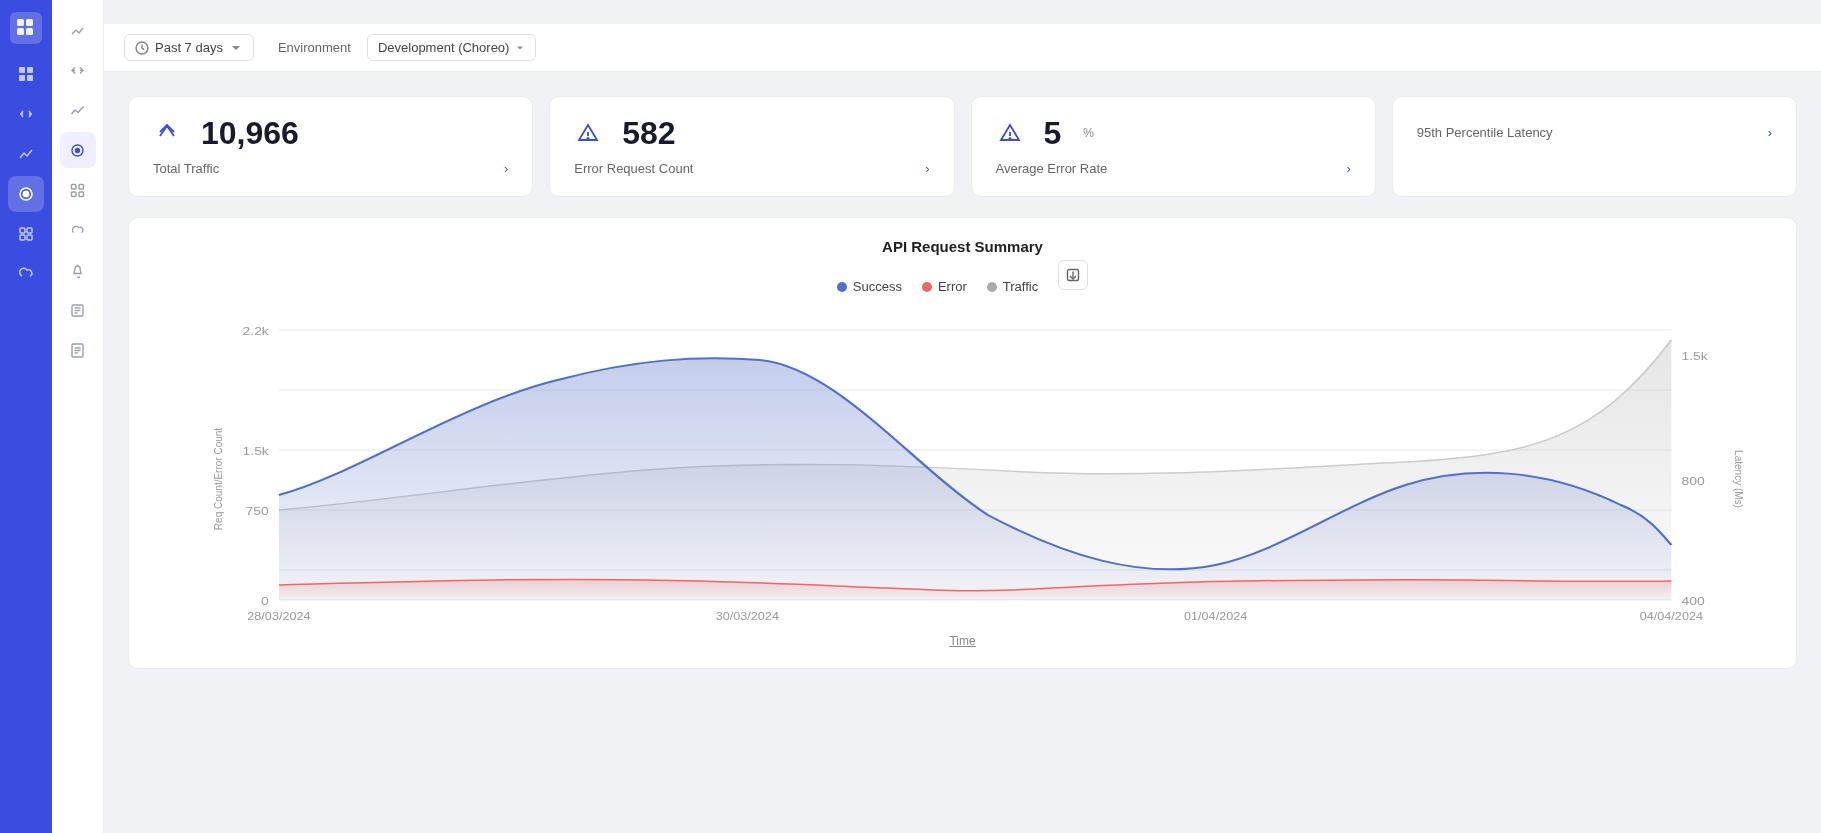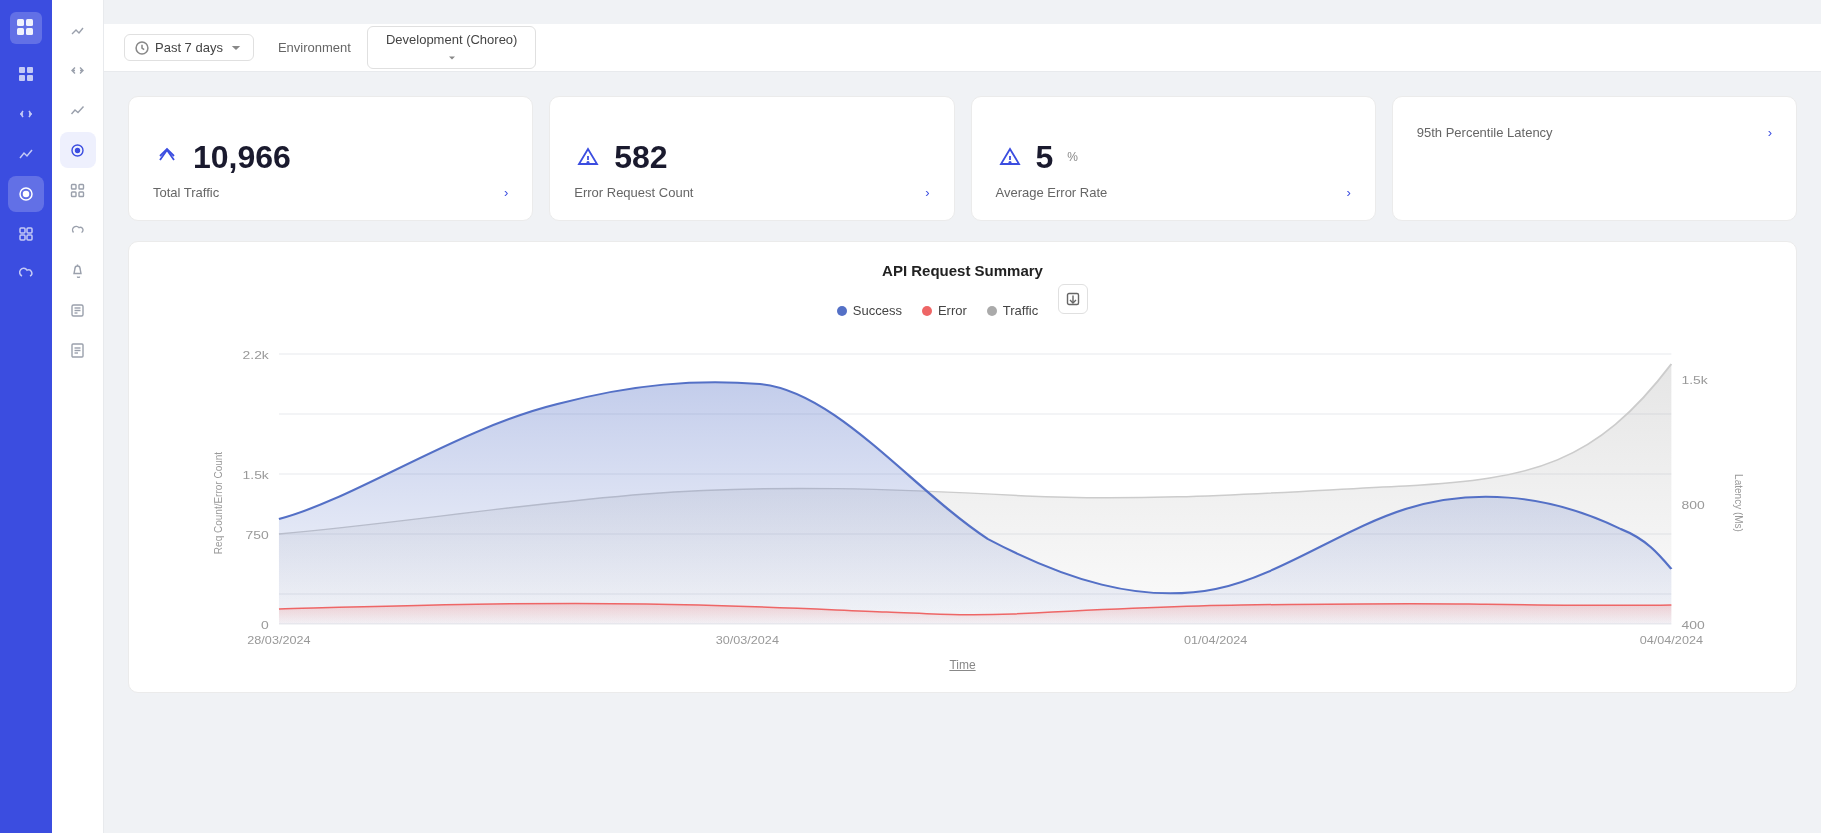--- a/index.html
+++ b/index.html
@@ -86,26 +86,25 @@
       color: #444;
       cursor: pointer;
       background: #fff;
     }
     .time-filter svg { width: 14px; height: 14px; color: #888; }
     .env-label { font-size: 13px; color: #666; margin-left: 8px; }
     .env-select {
       display: flex; align-items: center; gap: 6px;
       border: 1px solid #e0e0e0;
       border-radius: 6px;
-      padding: 5px 18px;
+      padding: 5px 10px;
       font-size: 13px;
       color: #444;
       cursor: pointer;
       background: #fff;
-      flex-direction: column;
     }
 
     
     .content {
       flex: 1;
       padding: 24px;
       overflow-y: auto;
       background: #f0f2f5;
     }
 
@@ -122,22 +121,21 @@
       padding: 20px 24px;
       display: flex;
       flex-direction: column;
       gap: 4px;
       border: 1px solid #ebebeb;
       cursor: pointer;
     }
     .metric-top {
       display: flex;
       align-items: center;
-      gap: 12px;
-      margin-top: 24px;
+      gap: 20px;
     }
     .metric-icon {
       color: #3b4de0;
       font-size: 20px;
       width: 28px; height: 28px;
       display: flex; align-items: center; justify-content: center;
     }
     .metric-value {
       font-size: 32px;
       font-weight: 700;

